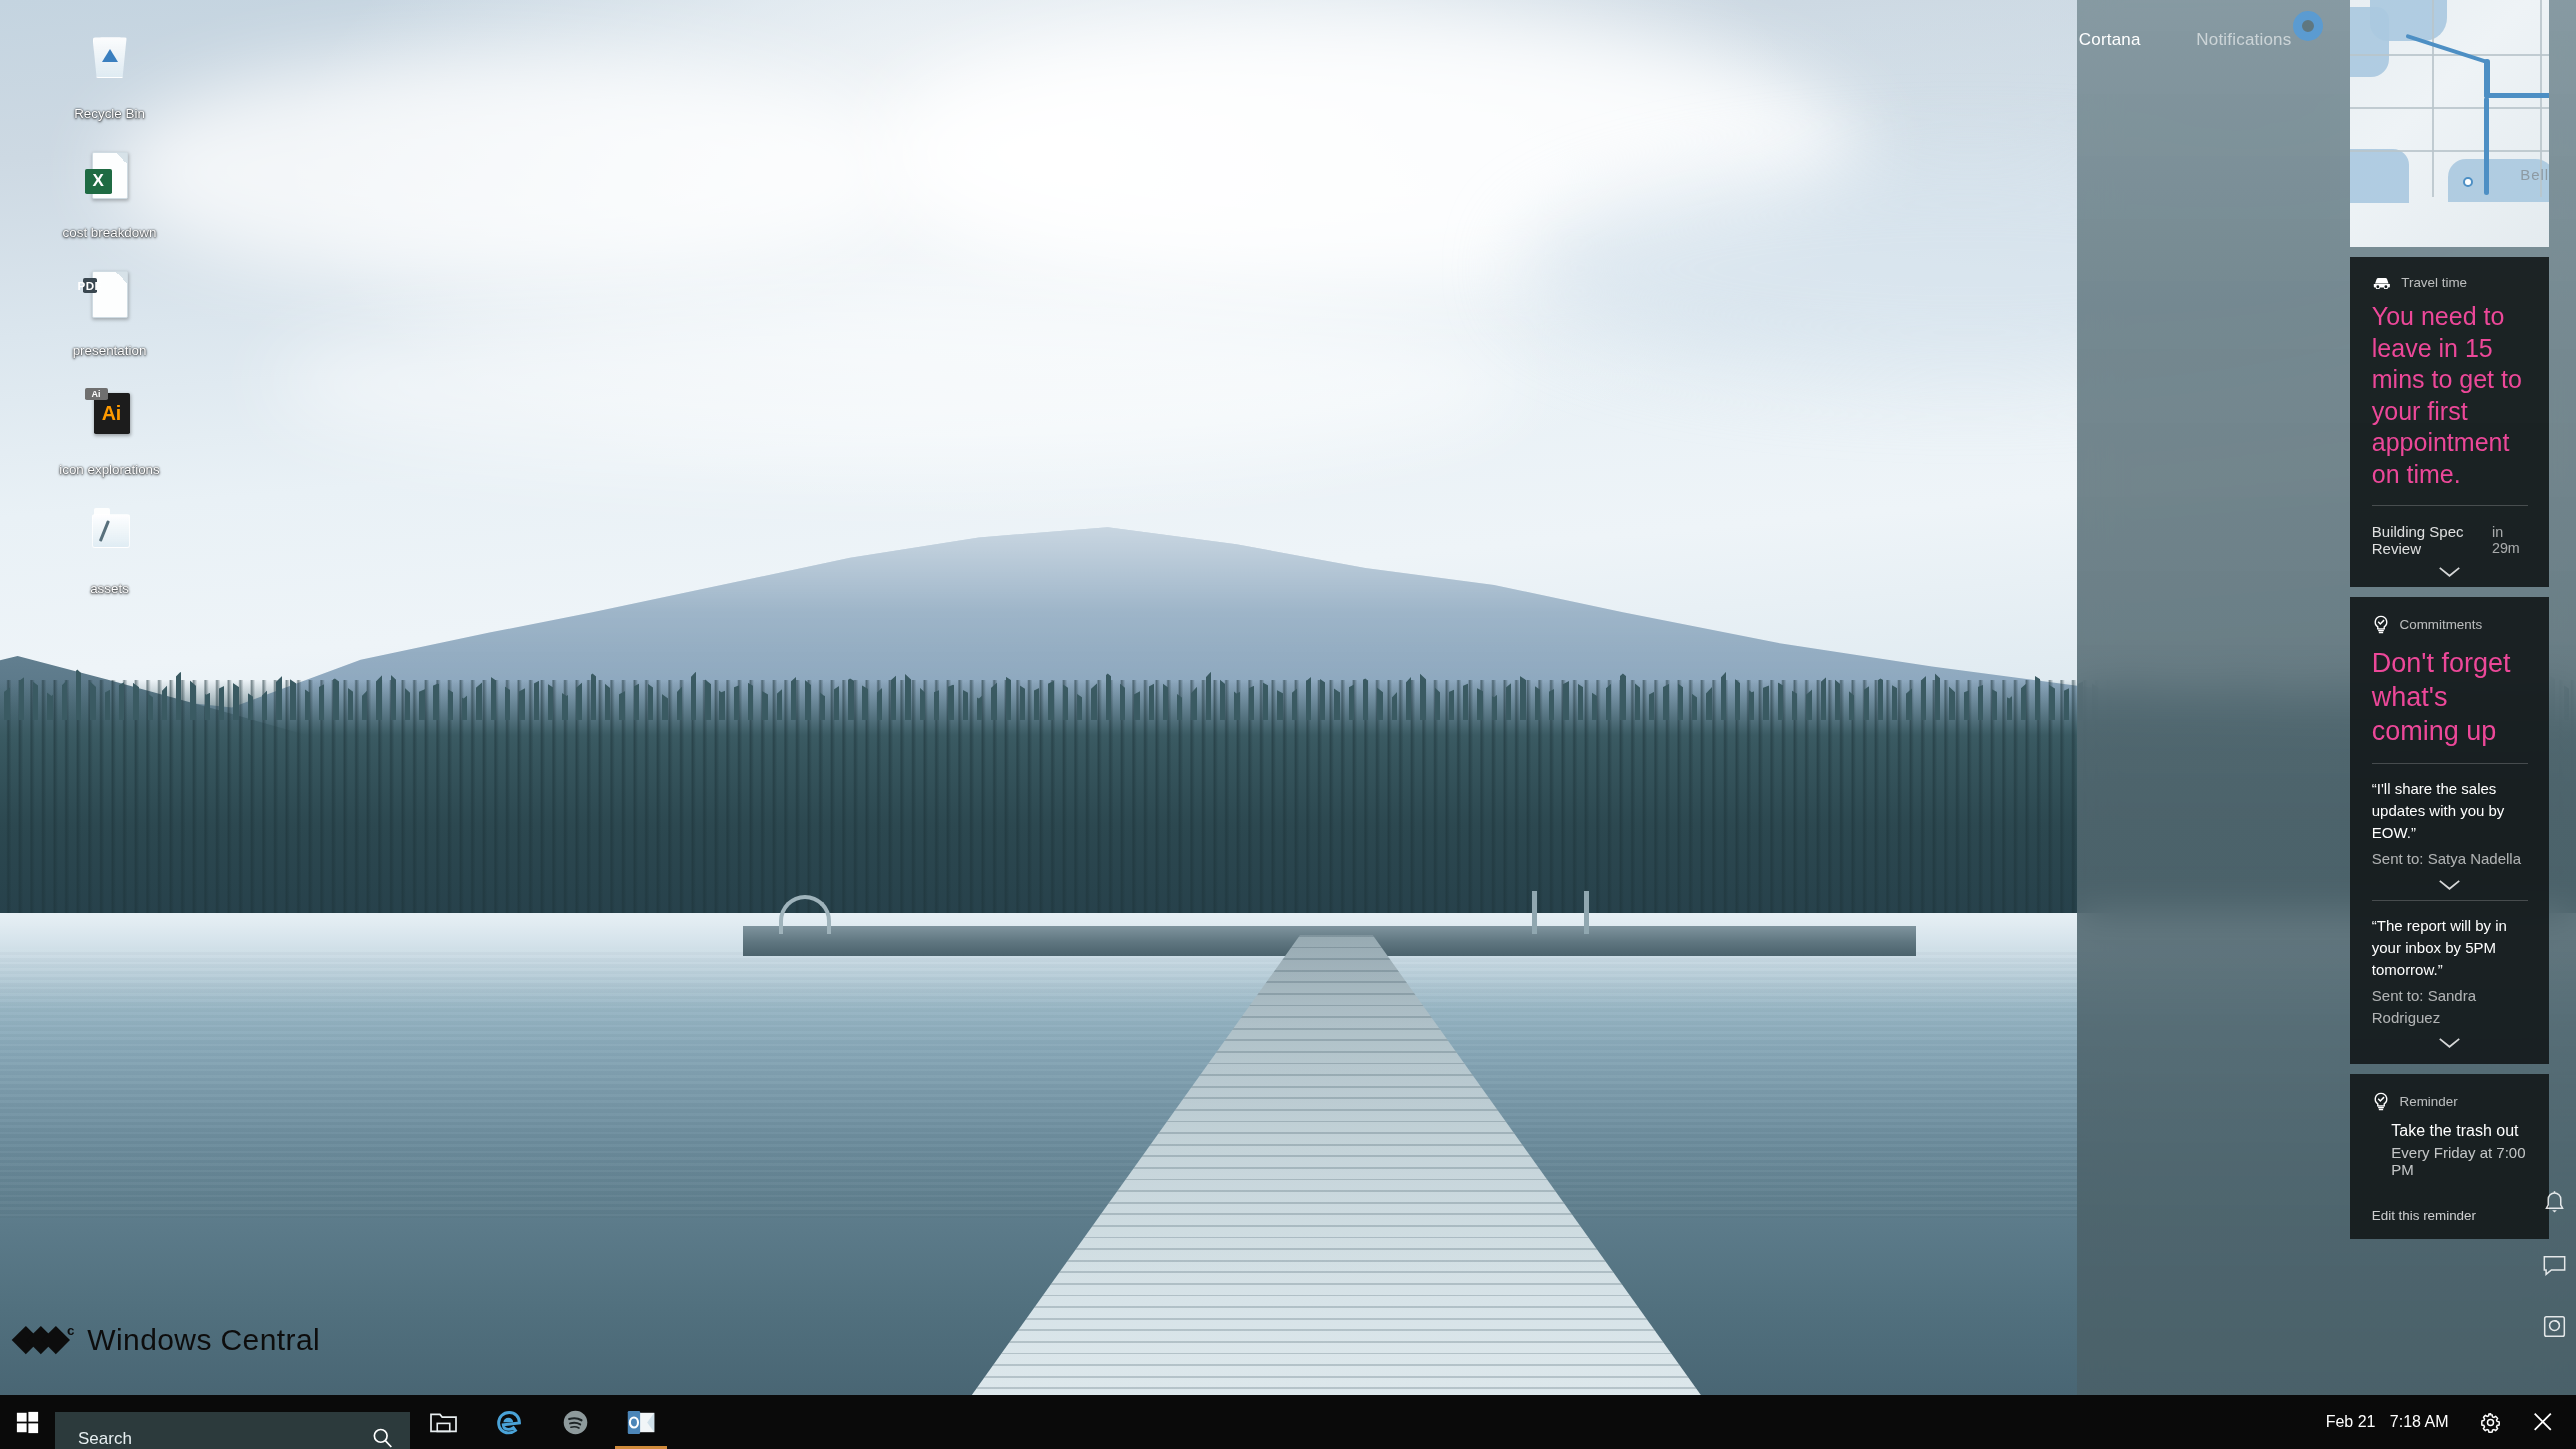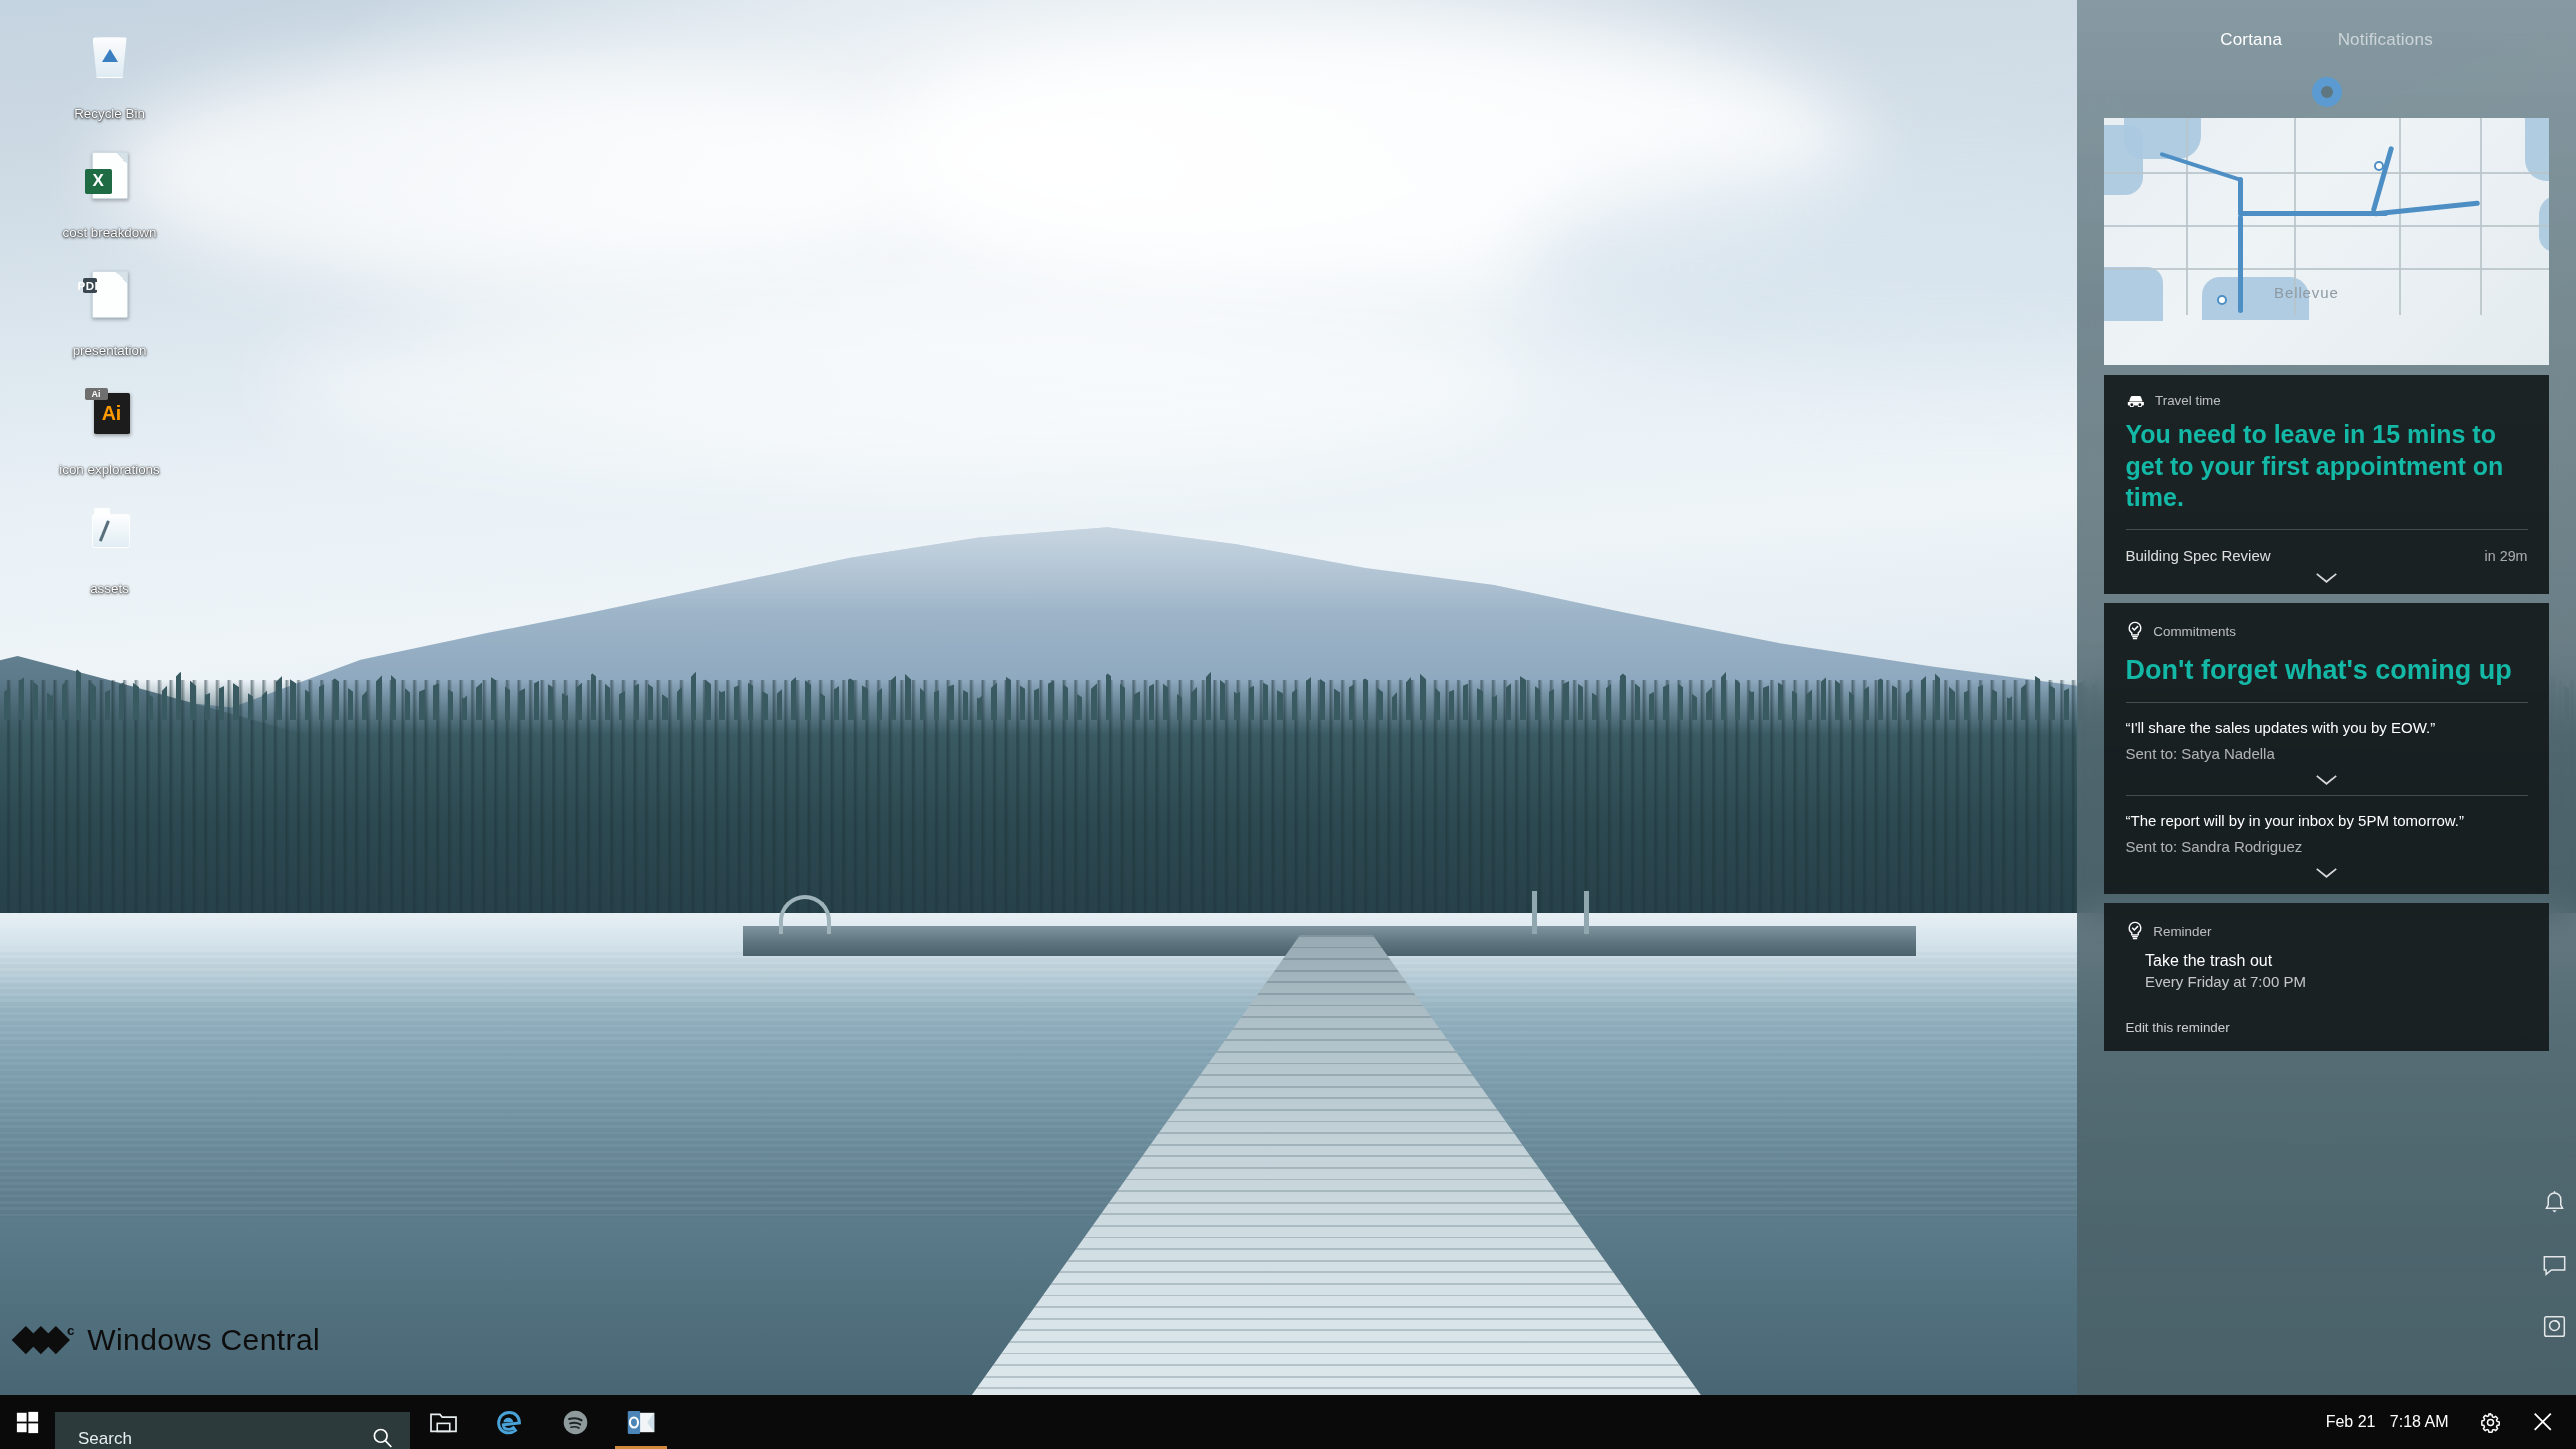--- a/index.html
+++ b/index.html
@@ -227,21 +227,21 @@
   #cortana {
     position: absolute; right: 0; top: 0;
     width: 499px; height: 1420px;
     background: linear-gradient(180deg,
       rgba(118,139,147,0.82) 0%,
       rgba(96,118,126,0.84) 22%,
       rgba(84,106,114,0.86) 48%,
       rgba(78,100,108,0.88) 74%,
       rgba(74,96,104,0.90) 100%);
     backdrop-filter: blur(19.7px);
-    display: flex; flex-direction: column;
+    display: flex; flex-direction: row;
     overflow: hidden;
   }
   .ct-tabs {
     height: 66px; flex: 0 0 auto;
     display: flex; align-items: center; justify-content: center; gap: 52px;
     padding-top: 14.3px;
   }
   .ct-tab {
     font-size: 17px; cursor: pointer; padding: 3.6px 1.8px;
     color: rgba(255,255,255,0.58); letter-spacing: 0.2px;
@@ -287,21 +287,21 @@
   }
 
   .card-pad { padding: 18px 21.5px 16px 21.5px; }
   .card-head {
     display: flex; align-items: center; gap: 9.8px;
     font-size: 13.4px; color: rgba(255,255,255,0.70);
     margin-bottom: 11.6px;
   }
   .card-head svg { display: block; }
   .card-title {
-    font-size: 25px; line-height: 1.26; font-weight: 700; color: #14b8a6;
+    font-size: 25px; line-height: 1.26; font-weight: 400; color: #ec4899;
   }
   .card-title.sm { font-size: 27px; }
   .card-divider {
     height: 0.9px; background: rgba(255,255,255,0.20); margin: 15px 0 0 0;
   }
   .card-row {
     display: flex; justify-content: space-between; align-items: baseline;
     padding: 13.4px 21.5px 0 21.5px;
     font-size: 15px; color: rgba(255,255,255,0.86);
   }

